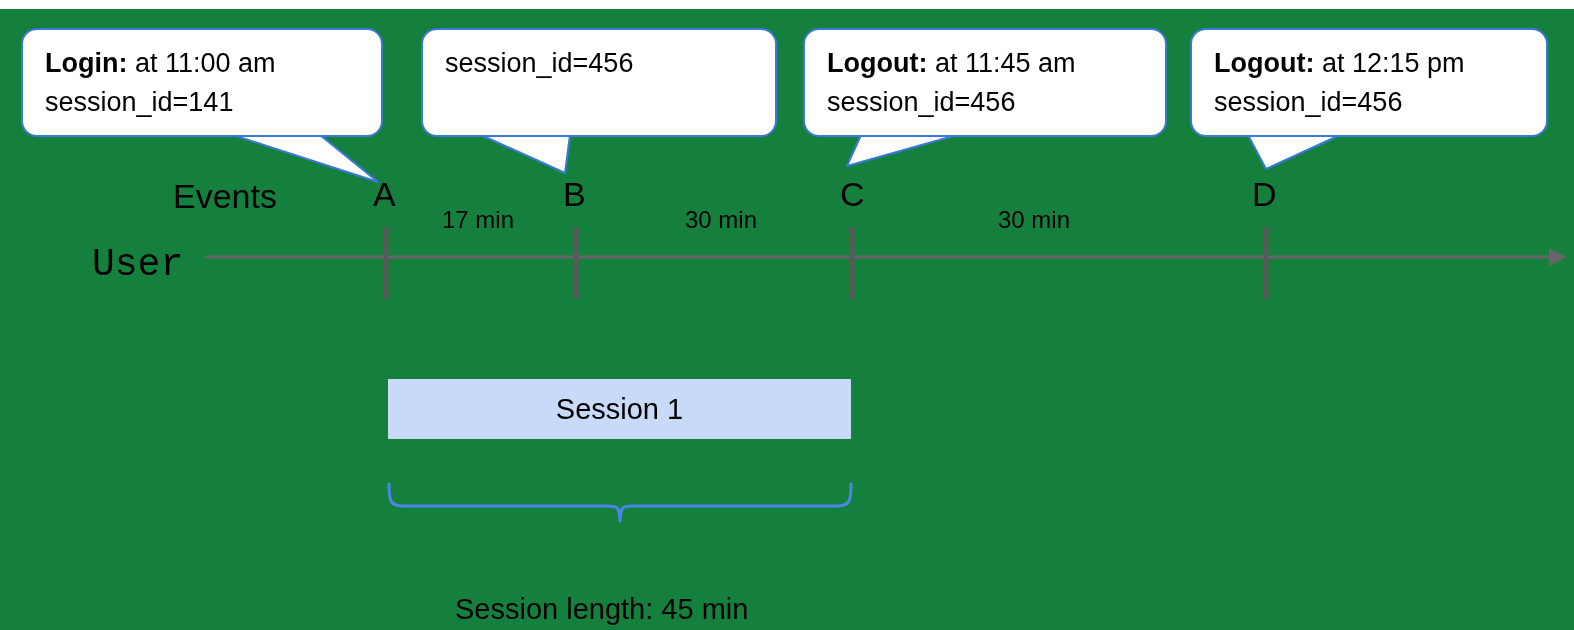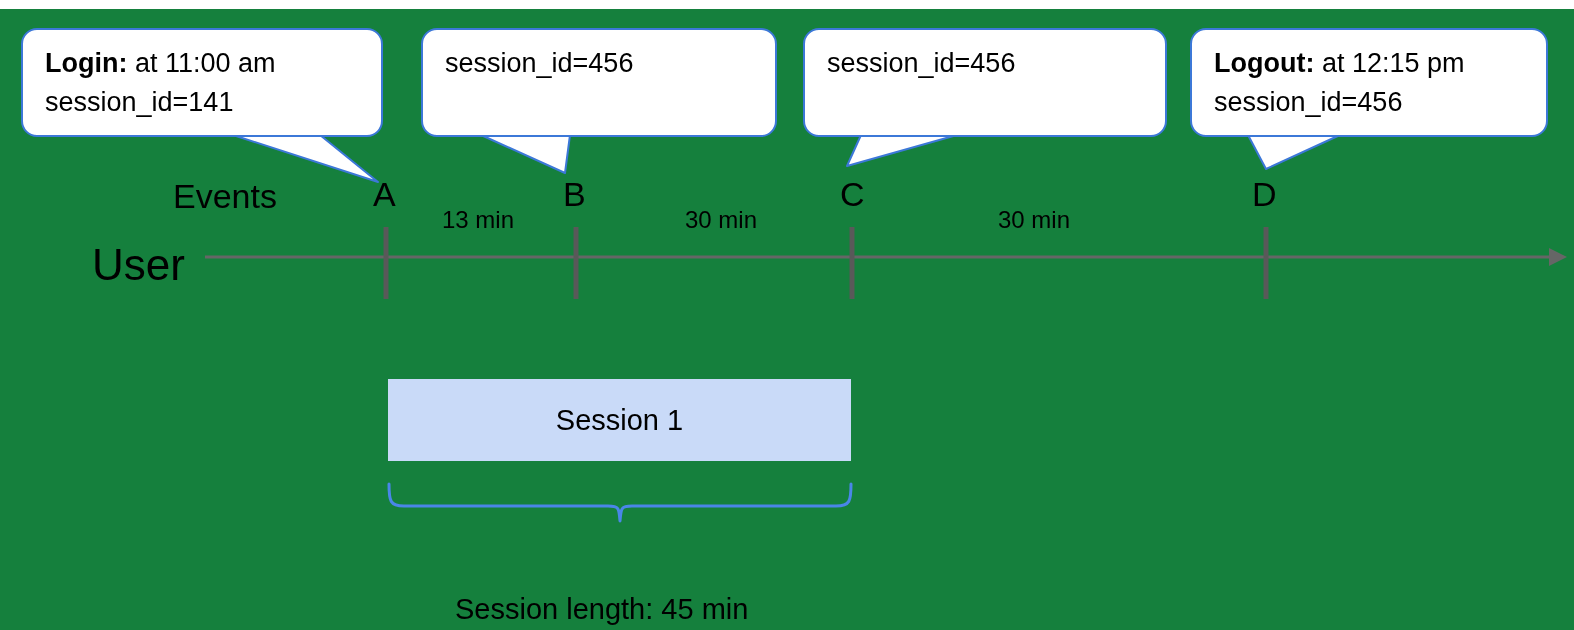--- a/index.html
+++ b/index.html
@@ -56,22 +56,23 @@
   }
   .event-letter {
     font-size: 34px;
     line-height: 34px;
   }
   .row-label {
     font-size: 34px;
     line-height: 34px;
   }
   .row-label-big {
-    font-size: 44px;
+    font-size: 38px;
     line-height: 38px;
+    font-family: Liberation Mono, monospace;
   }
   .gap-label {
     font-size: 24px;
     line-height: 24px;
   }
   .session-bar {
     position: absolute;
     background: #c9daf8;
     display: flex;
     align-items: center;
@@ -113,54 +114,55 @@
   <div class="bubble" style="left:21px; top:19px; width:362px; height:109px;">
     <div class="bubble-line"><b>Login:</b><span> at 11:00 am</span></div>
     <div class="bubble-line">session_id=141</div>
   </div>
 
   <div class="bubble" style="left:421px; top:19px; width:356px; height:109px;">
     <div class="bubble-line">session_id=456</div>
   </div>
 
   <div class="bubble" style="left:803px; top:19px; width:364px; height:109px;">
+    <div class="bubble-line"><b>Logout:</b><span> at 11:45 am</span></div>
     <div class="bubble-line">session_id=456</div>
   </div>
 
   <div class="bubble" style="left:1190px; top:19px; width:358px; height:109px;">
     <div class="bubble-line"><b>Logout:</b><span> at 12:15 pm</span></div>
     <div class="bubble-line">session_id=456</div>
   </div>
 
   <div class="lbl row-label" style="left:173px; top:170px;">Events</div>
   <div class="lbl row-label-big" style="left:92px; top:237px;">User</div>
 
   <div class="lbl event-letter" style="left:373px; top:168px;">A</div>
   <div class="lbl event-letter" style="left:563px; top:168px;">B</div>
   <div class="lbl event-letter" style="left:840px; top:168px;">C</div>
   <div class="lbl event-letter" style="left:1252px; top:168px;">D</div>
 
-  <div class="lbl gap-label" style="left:442px; top:199px;">13 min</div>
+  <div class="lbl gap-label" style="left:442px; top:199px;">17 min</div>
   <div class="lbl gap-label" style="left:685px; top:199px;">30 min</div>
   <div class="lbl gap-label" style="left:998px; top:199px;">30 min</div>
 
   <svg class="axis-svg" width="1574" height="630">
     <defs>
       <marker id="arrowhead" markerWidth="6" markerHeight="6" refX="1" refY="3" orient="auto" markerUnits="strokeWidth">
         <path d="M0,0 L6,3 L0,6 z" fill="#666666"></path>
       </marker>
     </defs>
     <line x1="205" y1="248" x2="1552" y2="248" stroke="#666666" stroke-width="3" marker-end="url(#arrowhead)"></line>
     <line x1="386" y1="218" x2="386" y2="290" stroke="#595959" stroke-width="5"></line>
     <line x1="576" y1="218" x2="576" y2="290" stroke="#595959" stroke-width="5"></line>
     <line x1="852" y1="218" x2="852" y2="290" stroke="#595959" stroke-width="5"></line>
     <line x1="1266" y1="218" x2="1266" y2="290" stroke="#595959" stroke-width="5"></line>
   </svg>
 
-  <div class="session-bar" style="left:388px; top:370px; width:463px; height:82px;">
+  <div class="session-bar" style="left:388px; top:370px; width:463px; height:60px;">
     <span class="session-bar-text">Session 1</span>
   </div>
 
   <svg class="brace-svg" style="left:0; top:0;" width="1574" height="630">
     <path d="M 389,475
              C 389,492 390,497 404,497
              L 608,497
              C 619,497 619,499 620,512
              C 621,499 621,497 632,497
              L 836,497

